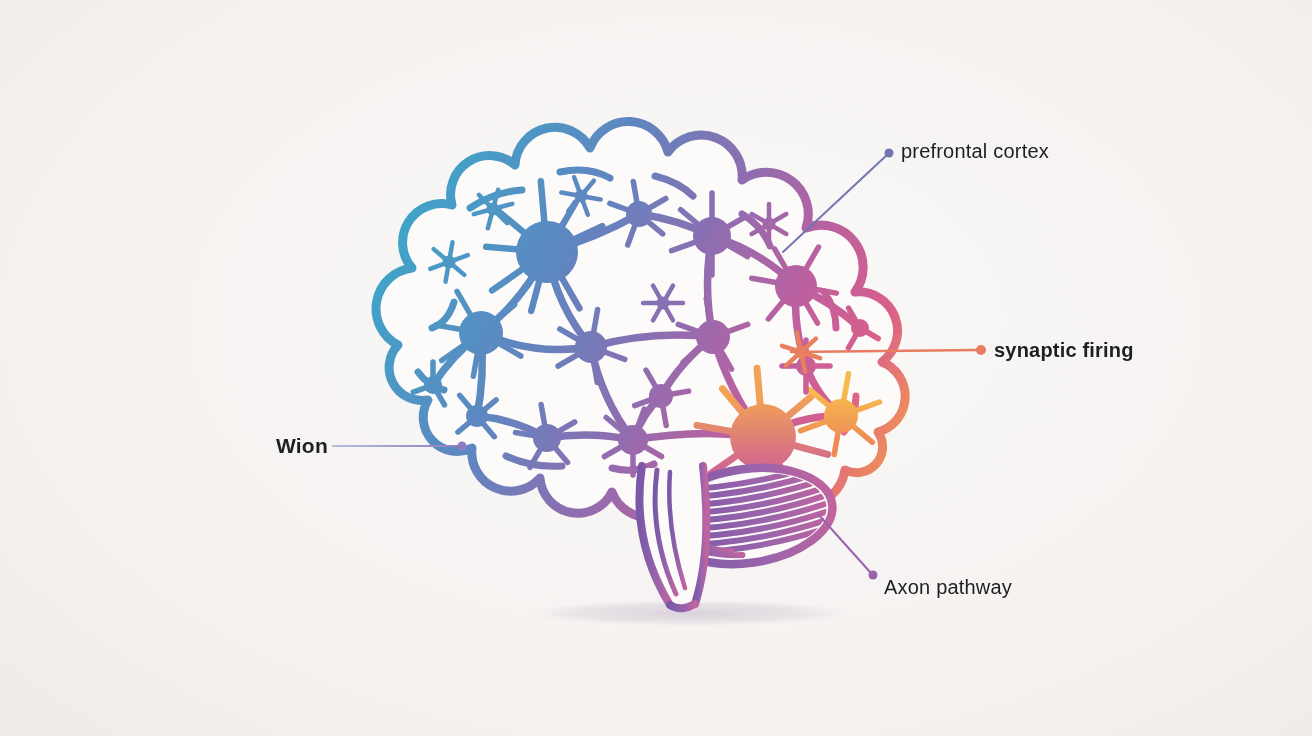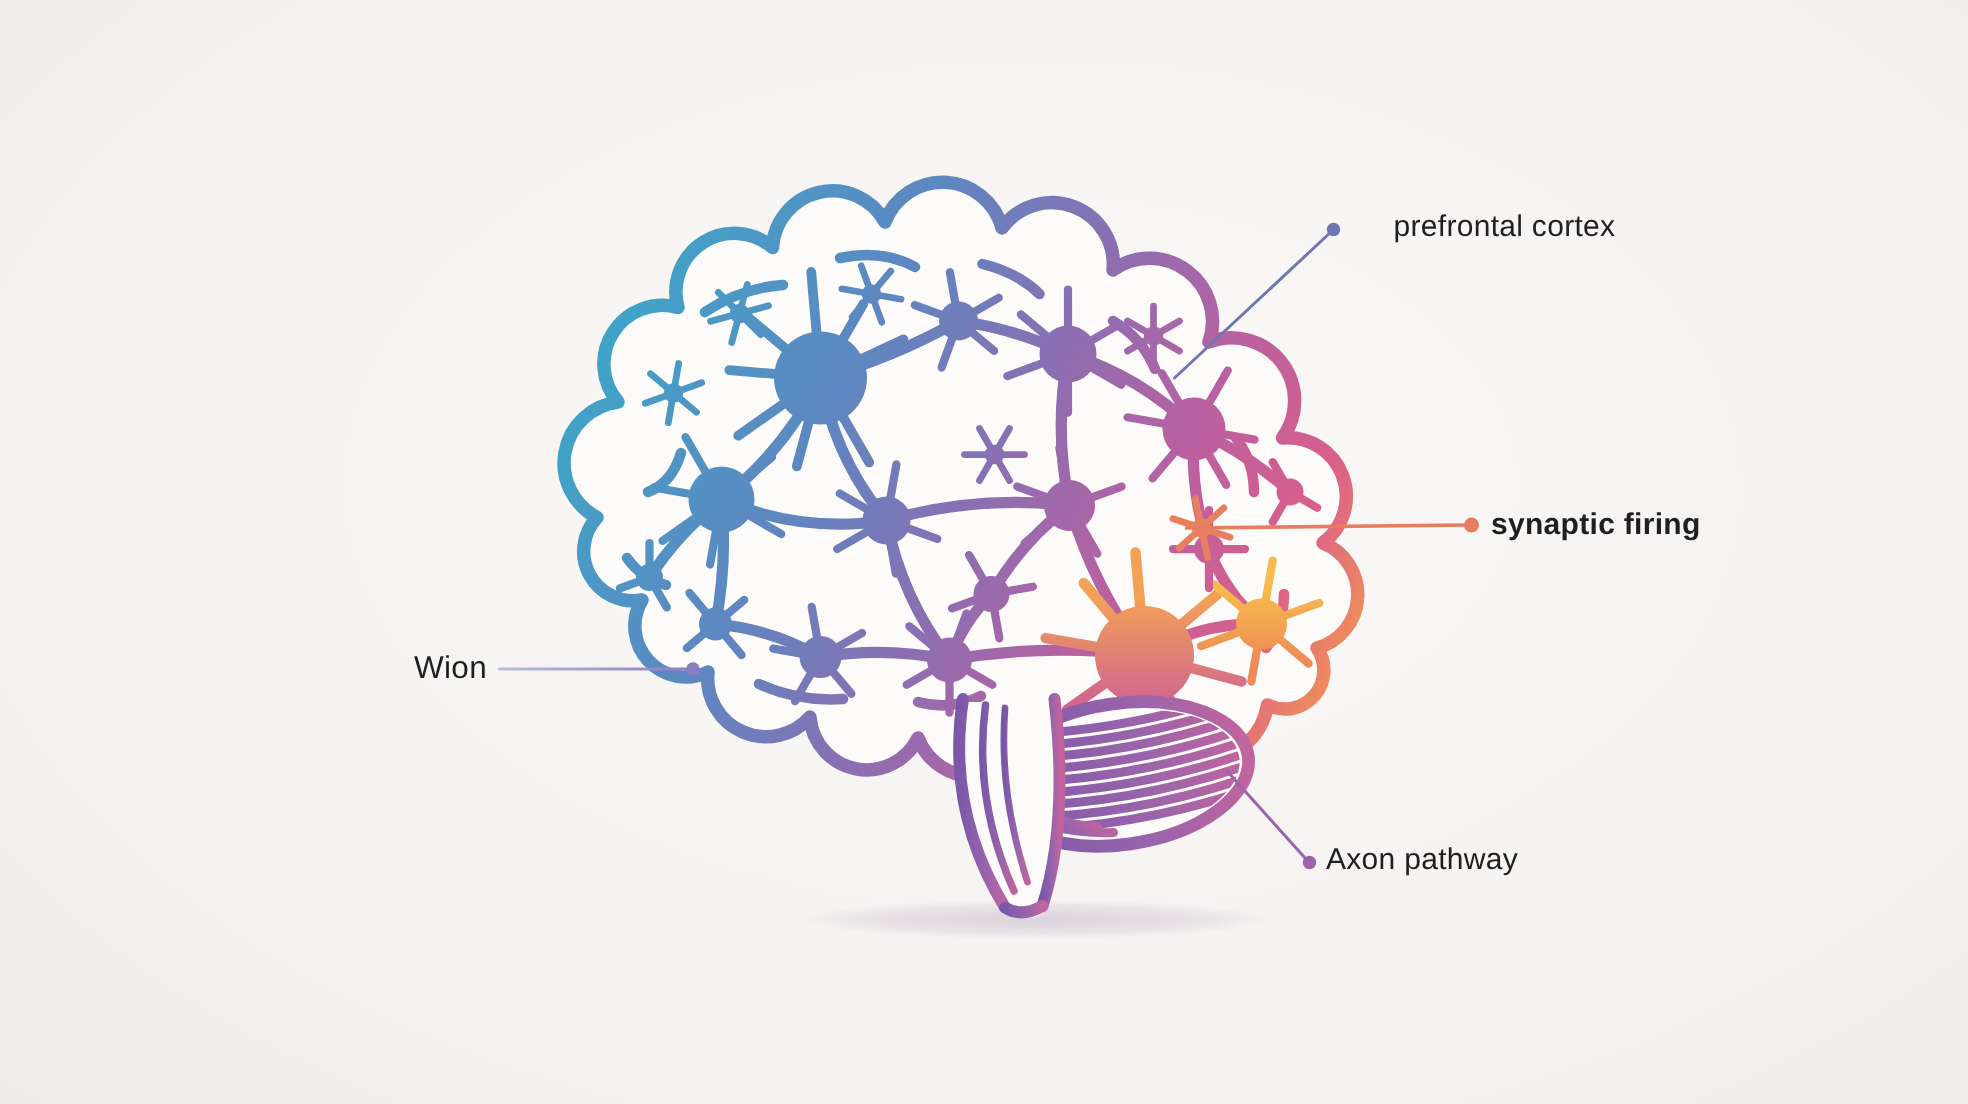--- a/index.html
+++ b/index.html
@@ -12,22 +12,22 @@
     background:radial-gradient(115% 125% at 53% 44%, #fbfaf9 0%, #f4f1ef 45%, #eae6e4 78%, #e2dedc 100%);
   }
   .stage svg{position:absolute;left:0;top:0;}
   .label{
     position:absolute;
     font-size:20px;line-height:26px;color:#1f1f1f;
     letter-spacing:.2px;white-space:nowrap;
   }
   #lab-prefrontal{left:901px;top:138px;}
   #lab-synaptic{left:994px;top:337px;}
-  #lab-wion{left:276px;top:433px;font-size:21px;}
-  #lab-axon{left:884px;top:560px;}
+  #lab-wion{left:276px;top:433px;font-size:21px;font-weight:bold;}
+  #lab-axon{left:884px;top:574px;}
 </style>
 </head>
 <body>
 
 <div class="stage">
 
   <svg id="brain-svg" width="1312" height="736" viewBox="0 0 1312 736">
     <defs>
       <linearGradient id="mainGrad" gradientUnits="userSpaceOnUse" x1="392" y1="210" x2="888" y2="460">
         <stop offset="0" stop-color="#3da6c9"></stop>
@@ -298,17 +298,17 @@
         <line x1="333" y1="446" x2="458" y2="446" stroke="url(#wionGrad)" stroke-width="2"></line>
         <circle id="dot-wion" cx="462" cy="446" r="4.5" fill="#8d7cc2"></circle>
       </g>
       <g>
         <line id="ln-axon" x1="818" y1="514" x2="870" y2="572" stroke-width="2" stroke="#9b63ae"></line>
         <circle id="dot-axon" cx="873" cy="575" r="4.5" fill="#9b63ae"></circle>
       </g>
     </g>
   </svg>
 
-  <div class="label" id="lab-prefrontal" style="color: rgb(31, 31, 31); margin-left: 28px;">prefrontal cortex</div>
+  <div class="label" id="lab-prefrontal" style="color: rgb(31, 31, 31);">prefrontal cortex</div>
   <div class="label" id="lab-synaptic" style="color: rgb(31, 31, 31); font-weight: bold;">synaptic firing</div>
   <div class="label" id="lab-wion" style="color: rgb(31, 31, 31);">Wion</div>
   <div class="label" id="lab-axon" style="color: rgb(31, 31, 31);">Axon pathway</div>
 </div>
 
 </body></html>

